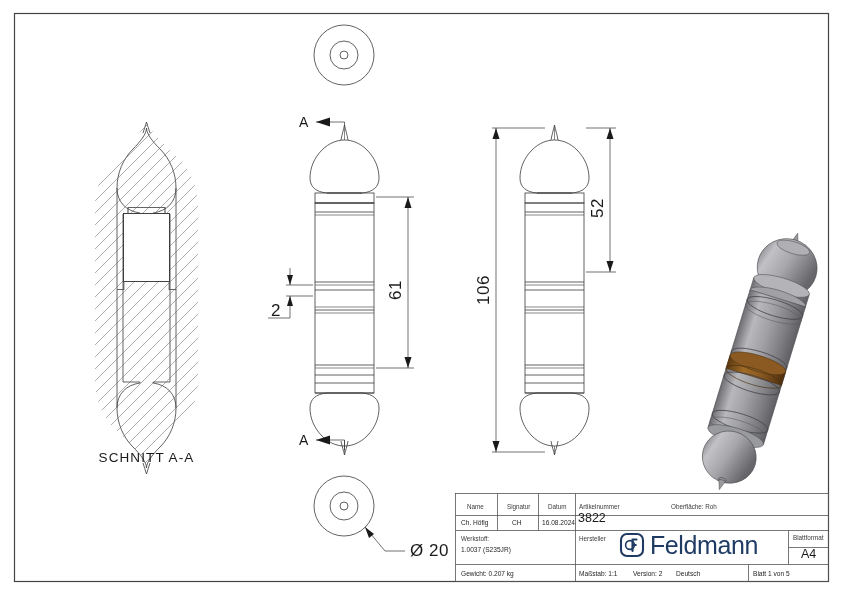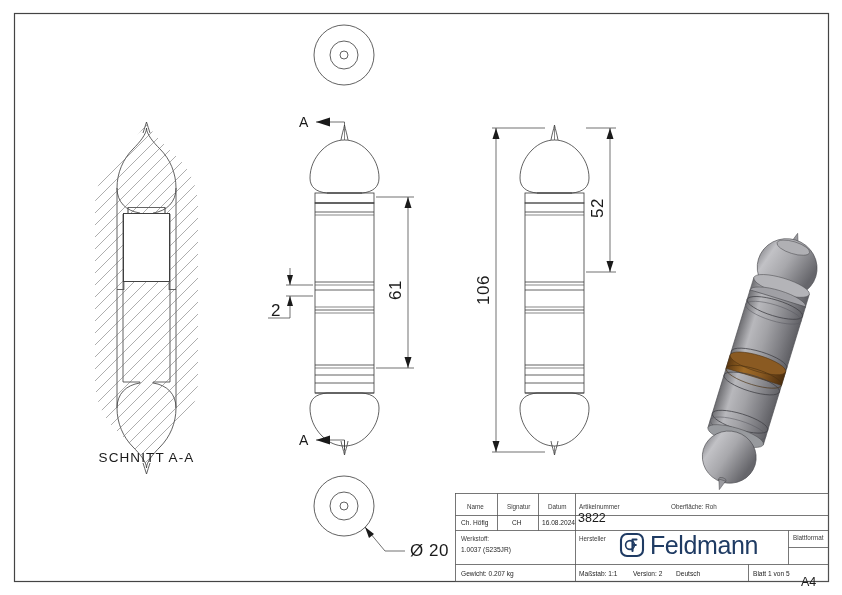--- a/index.html
+++ b/index.html
@@ -61,21 +61,21 @@
   }
   .tbcell {
     position: absolute;
     white-space: nowrap;
     color: #2a2a2a;
     font-family: "Liberation Sans", sans-serif;
   }
   .lbl { font-size: 6.3px; color: #3a3a3a; }
   .val { font-size: 6.6px; color: #1f1f1f; }
   .bignum { font-size: 12.5px; color: #1a1a1a; }
-  .a4 { font-size: 12.5px; color: #1a1a1a; margin-top: 28px; }
+  .a4 { font-size: 12.5px; color: #1a1a1a; }
 </style>
 </head>
 <body>
 
 <div id="sheet">
 
   <svg id="drawing-svg" viewBox="0 0 842 595">
     <defs>
       <marker id="arrHeadDown" markerWidth="10" markerHeight="10" refX="0" refY="3" orient="auto">
         <path d="M0,0 L8,3 L0,6 z" fill="#333"></path>

